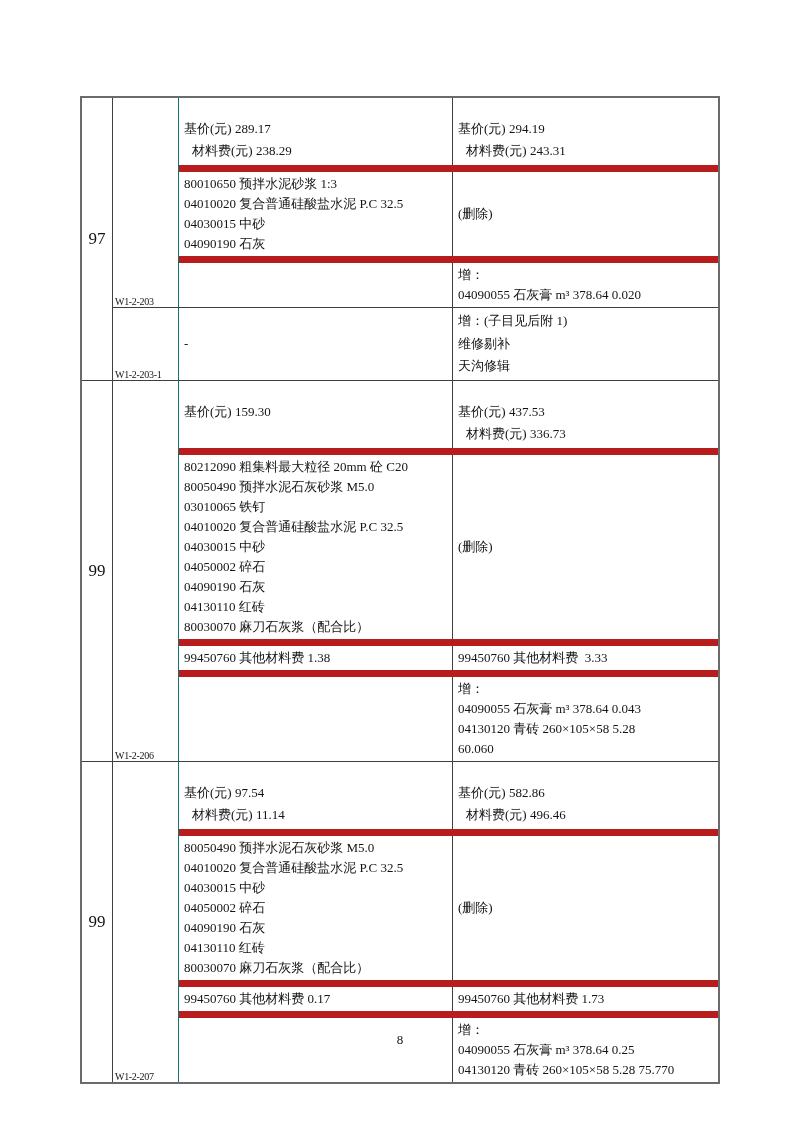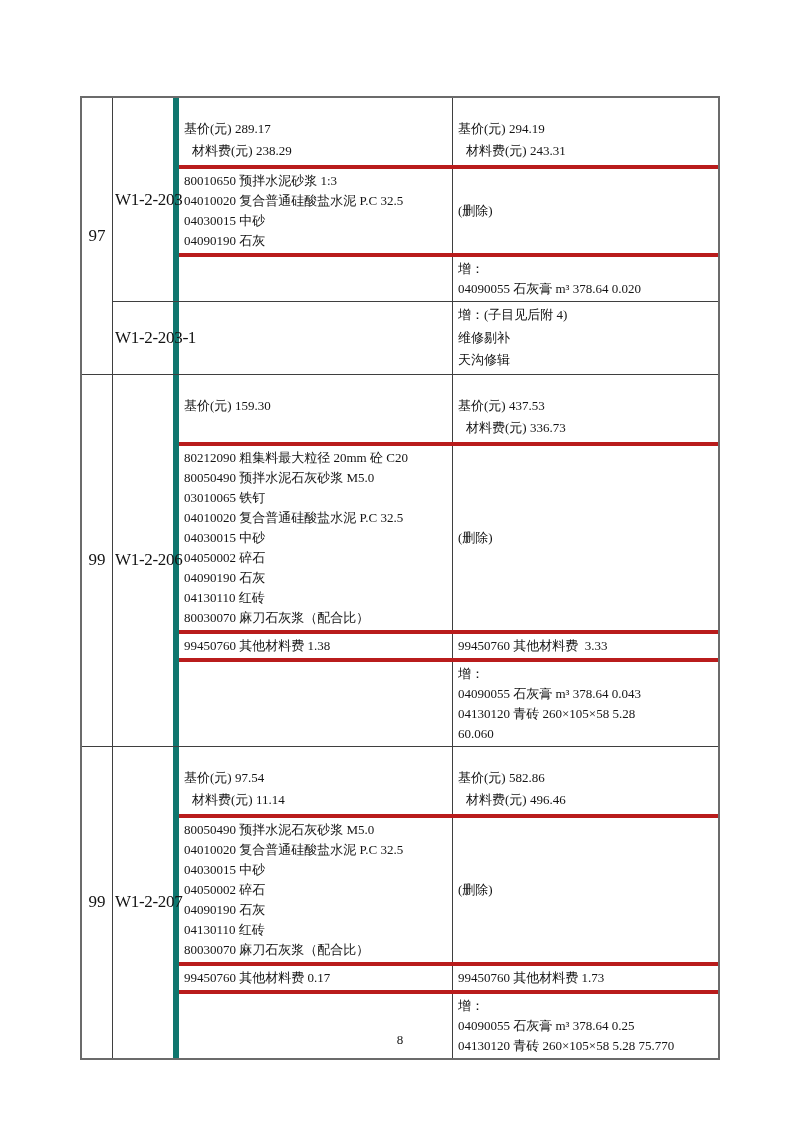--- a/index.html
+++ b/index.html
@@ -17,28 +17,28 @@
   .tbl-group + .tbl-group{border-top:1px solid #3f3f3f;}
   .col1{
     flex:0 0 30px;width:30px;border-right:1px solid #3f3f3f;
     display:flex;align-items:center;justify-content:center;
     font-size:17px;
   }
   .grp-body{flex:1;display:flex;flex-direction:column;min-width:0;}
   .section{display:flex;align-items:stretch;flex:1;}
   .section + .section{border-top:1px solid #3f3f3f;}
   .col2{
-    flex:0 0 66px;width:66px;border-right:6px solid #0f766e;
-    display:flex;align-items:center;justify-content:flex-start;
-    font-size:17px;letter-spacing:-0.3px;white-space:nowrap;padding-left:2px;
+    flex:0 0 66px;width:66px;border-right:1px solid #0f766e;
+    display:flex;align-items:flex-end;justify-content:flex-start;
+    font-size:10px;letter-spacing:-0.3px;white-space:nowrap;padding-left:2px;
     box-sizing:border-box;
   }
   .sec-body{flex:1;display:flex;flex-direction:column;min-width:0;}
   .subrow{display:flex;align-items:stretch;flex:1;}
-  .subrow + .subrow{border-top:4px solid #b91c1c;}
+  .subrow + .subrow{border-top:7px solid #b91c1c;}
   .cell{
     padding:2px 3px 2px 5px;font-size:13px;line-height:20px;
     box-sizing:border-box;
   }
   .cell-left{flex:0 0 274px;width:274px;border-right:1px solid #3f3f3f;}
   .cell-right{flex:1;min-width:0;}
   .line{white-space:pre;overflow:hidden;}
   
   .sub-price .cell{line-height:22px;padding-top:20px;padding-bottom:3px;}
   .sub-price .cell .line:nth-child(2){padding-left:8px;}
@@ -100,21 +100,21 @@
           <div class="section">
             <div class="col2">
               <div>W1-2-203-1</div>
             </div>
             <div class="sec-body">
               <div class="subrow sub-single">
                 <div class="cell cell-left">
                   <div class="line">-</div>
                 </div>
                 <div class="cell cell-right">
-                  <div class="line">增：(子目见后附 4)</div>
+                  <div class="line">增：(子目见后附 1)</div>
                   <div class="line">维修剔补</div>
                   <div class="line">天沟修辑</div>
                 </div>
               </div>
             </div>
           </div>
         </div>
       </div>
       <div class="tbl-group">
         <div class="col1">

